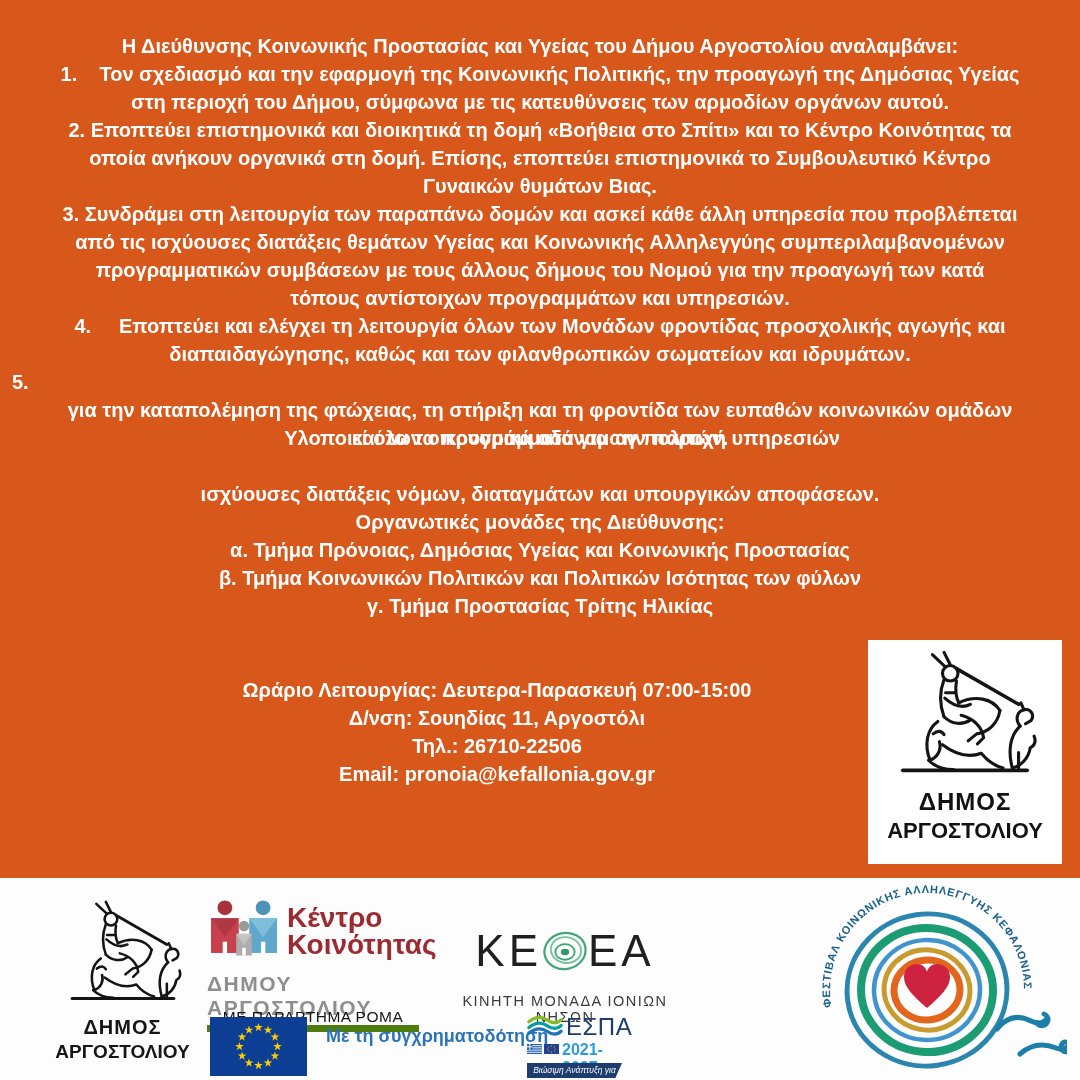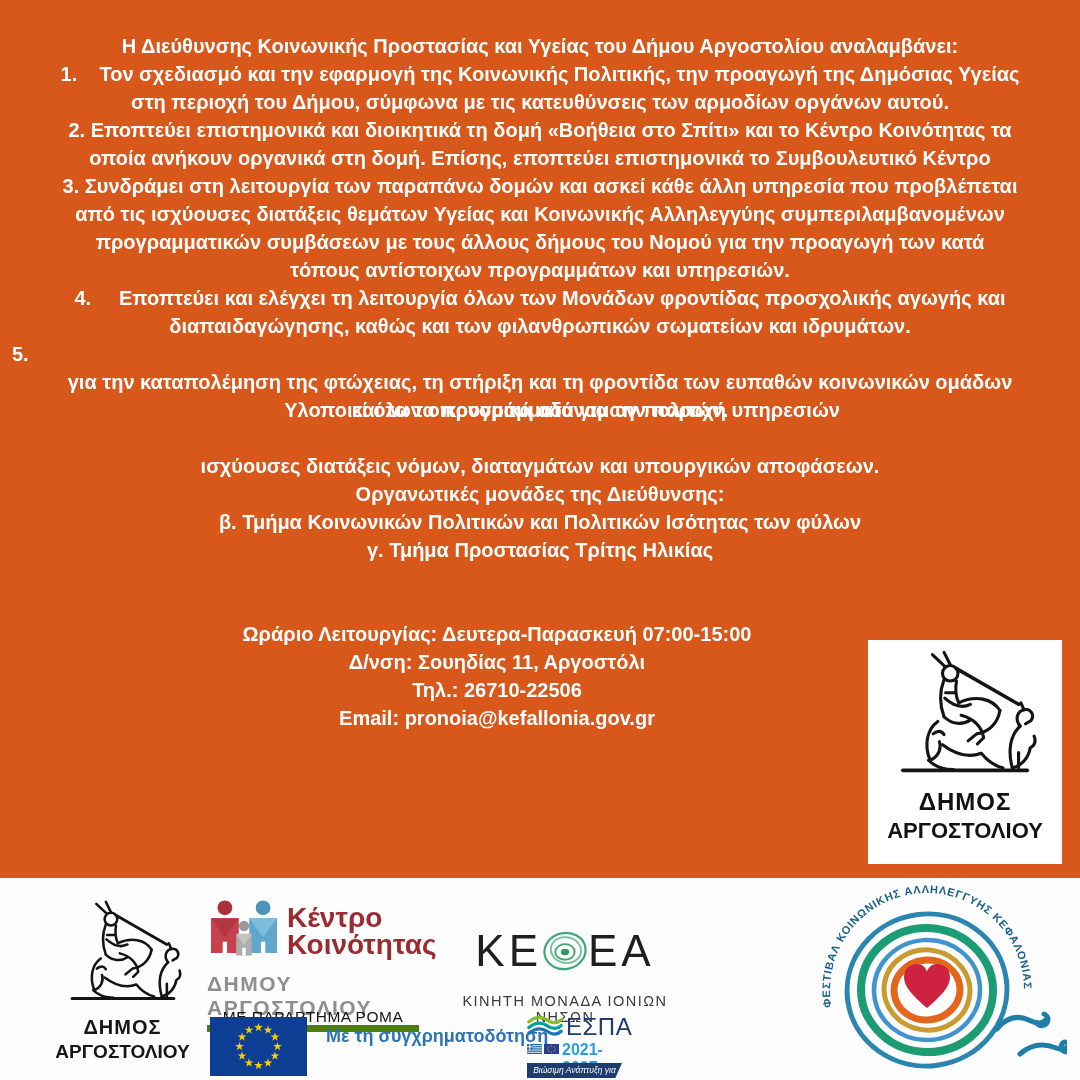--- a/index.html
+++ b/index.html
@@ -83,35 +83,37 @@
 
 <div class="stage">
 
   <div class="orange">
     <div class="content">
       <div class="ln">Η Διεύθυνσης Κοινωνικής Προστασίας και Υγείας του Δήμου Αργοστολίου αναλαμβάνει:</div>
       <div class="ln">1.    Τον σχεδιασμό και την εφαρμογή της Κοινωνικής Πολιτικής, την προαγωγή της Δημόσιας Υγείας</div>
       <div class="ln">στη περιοχή του Δήμου, σύμφωνα με τις κατευθύνσεις των αρμοδίων οργάνων αυτού.</div>
       <div class="ln">2. Εποπτεύει επιστημονικά και διοικητικά τη δομή «Βοήθεια στο Σπίτι» και το Κέντρο Κοινότητας τα</div>
       <div class="ln">οποία ανήκουν οργανικά στη δομή. Επίσης, εποπτεύει επιστημονικά το Συμβουλευτικό Κέντρο</div>
+      <div class="ln">Γυναικών θυμάτων Βιας.</div>
       <div class="ln">3. Συνδράμει στη λειτουργία των παραπάνω δομών και ασκεί κάθε άλλη υπηρεσία που προβλέπεται</div>
       <div class="ln">από τις ισχύουσες διατάξεις θεμάτων Υγείας και Κοινωνικής Αλληλεγγύης συμπεριλαμβανομένων</div>
       <div class="ln">προγραμματικών συμβάσεων με τους άλλους δήμους του Νομού για την προαγωγή των κατά</div>
       <div class="ln">τόπους αντίστοιχων προγραμμάτων και υπηρεσιών.</div>
       <div class="ln">4.     Εποπτεύει και ελέγχει τη λειτουργία όλων των Μονάδων φροντίδας προσχολικής αγωγής και</div>
       <div class="ln">διαπαιδαγώγησης, καθώς και των φιλανθρωπικών σωματείων και ιδρυμάτων.</div>
       <div class="ln item5">
         <span class="n5">5.</span>
         <span>Υλοποιεί όλα τα προγράμματα για την παροχή υπηρεσιών</span>
       </div>
       <div class="ln">για την καταπολέμηση της φτώχειας, τη στήριξη και τη φροντίδα των ευπαθών κοινωνικών ομάδων</div>
       <div class="ln">και των οικονομικά αδύναμων πολιτών.</div>
       <div class="sp"></div>
       <div class="ln">ισχύουσες διατάξεις νόμων, διαταγμάτων και υπουργικών αποφάσεων.</div>
       <div class="ln">Οργανωτικές μονάδες της Διεύθυνσης:</div>
+      <div class="ln">α. Τμήμα Πρόνοιας, Δημόσιας Υγείας και Κοινωνικής Προστασίας</div>
       <div class="ln">β. Τμήμα Κοινωνικών Πολιτικών και Πολιτικών Ισότητας των φύλων</div>
       <div class="ln">γ. Τμήμα Προστασίας Τρίτης Ηλικίας</div>
       <div class="sp"></div>
       <div class="sp"></div>
       <div class="contact">
         <div class="ln">Ωράριο Λειτουργίας: Δευτερα-Παρασκευή 07:00-15:00</div>
         <div class="ln">Δ/νση: Σουηδίας 11, Αργοστόλι</div>
         <div class="ln">Τηλ.: 26710-22506</div>
         <div class="ln">Email: pronoia@kefallonia.gov.gr</div>
       </div>

